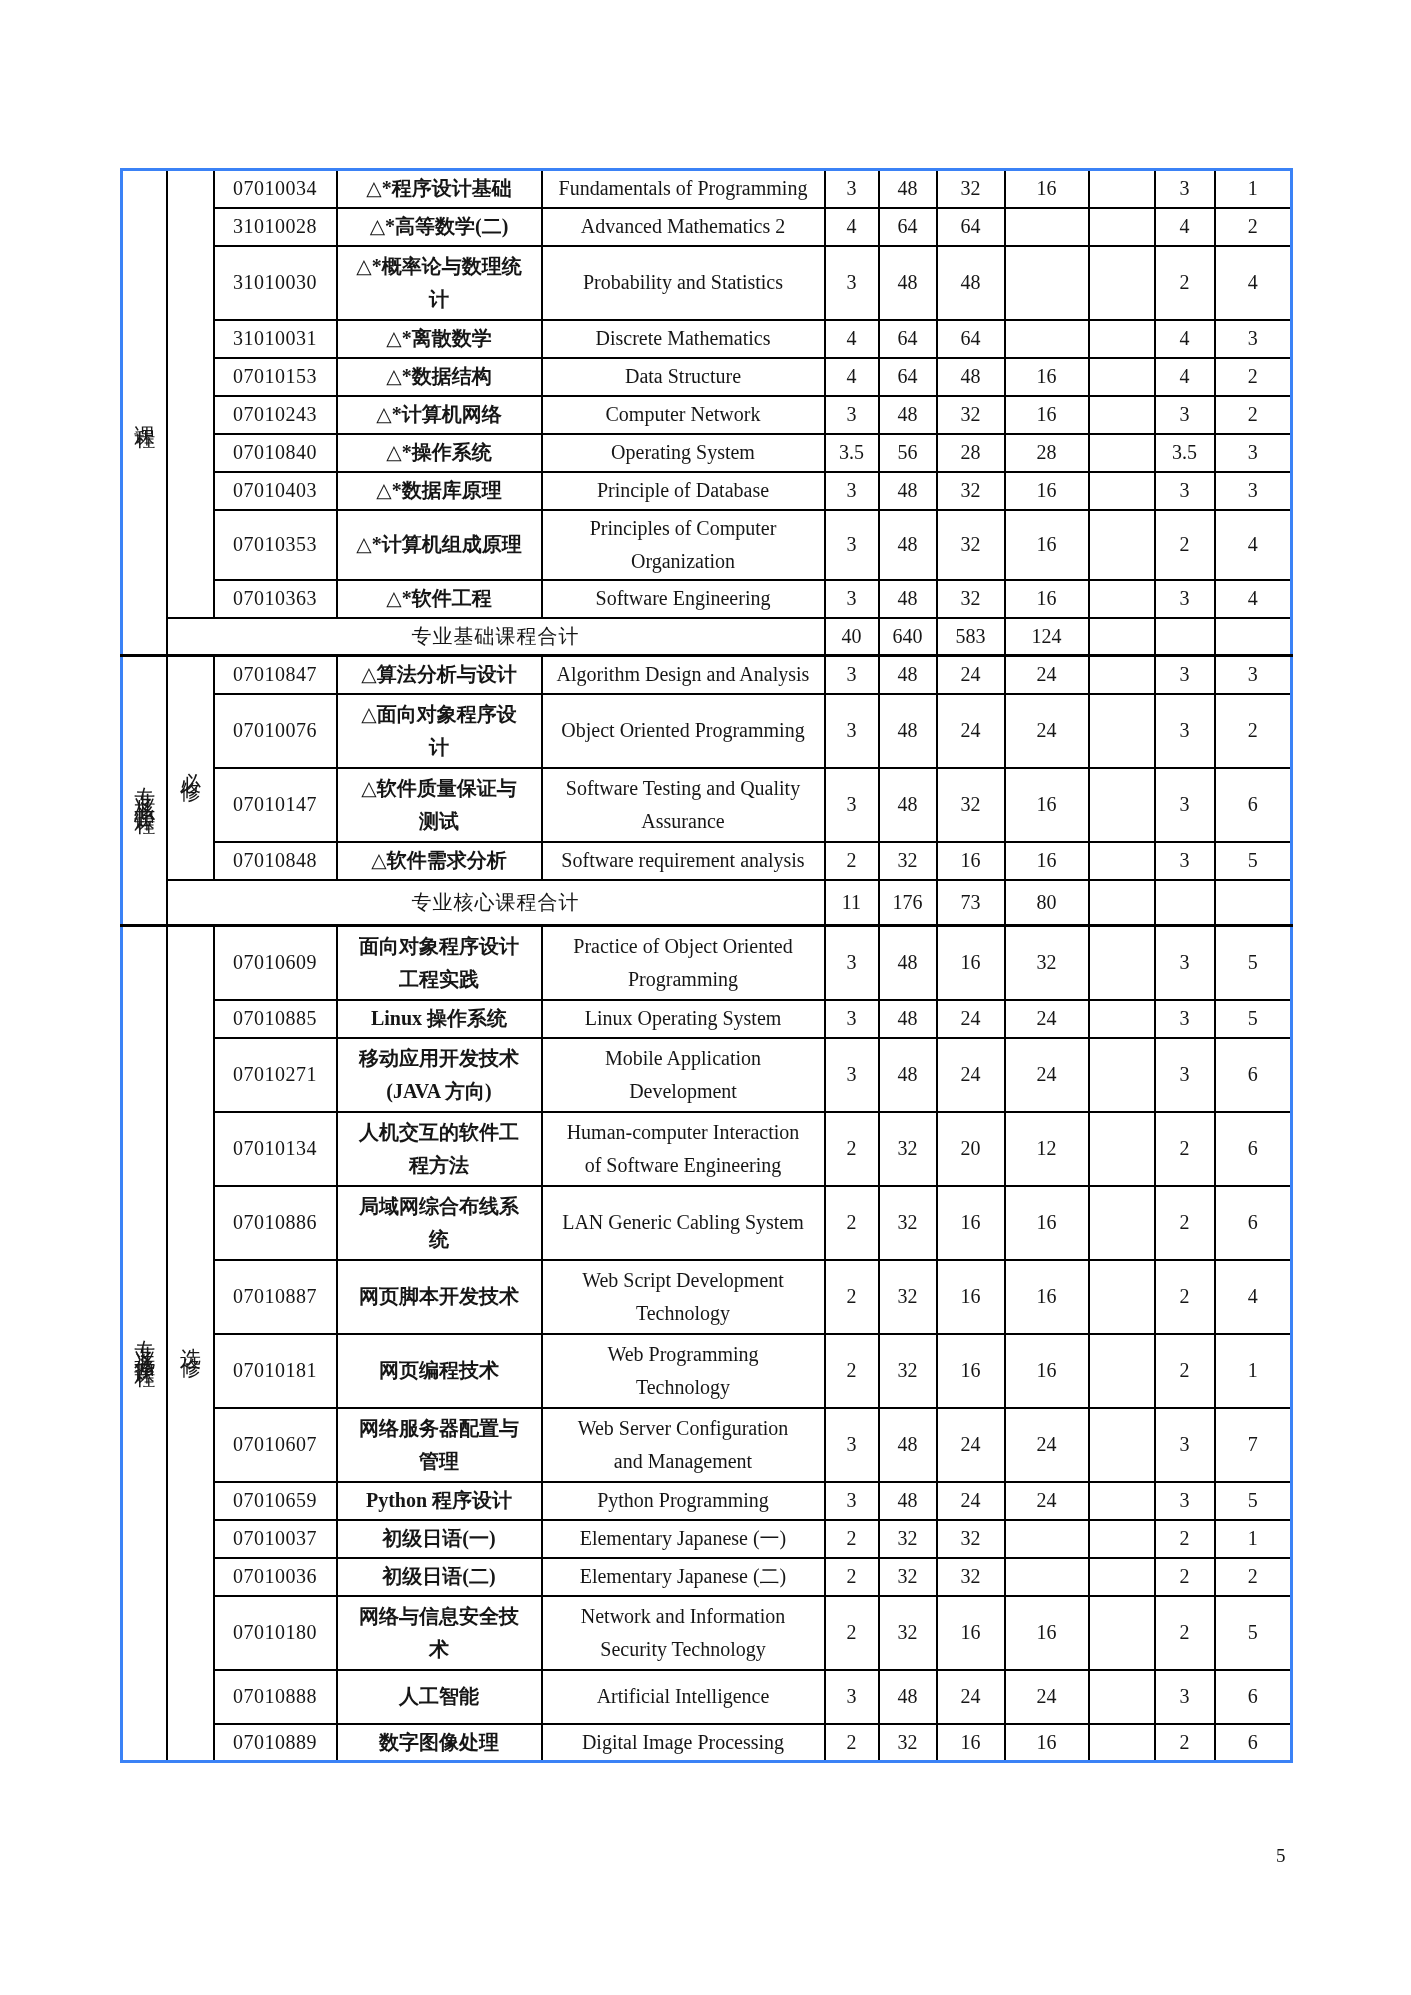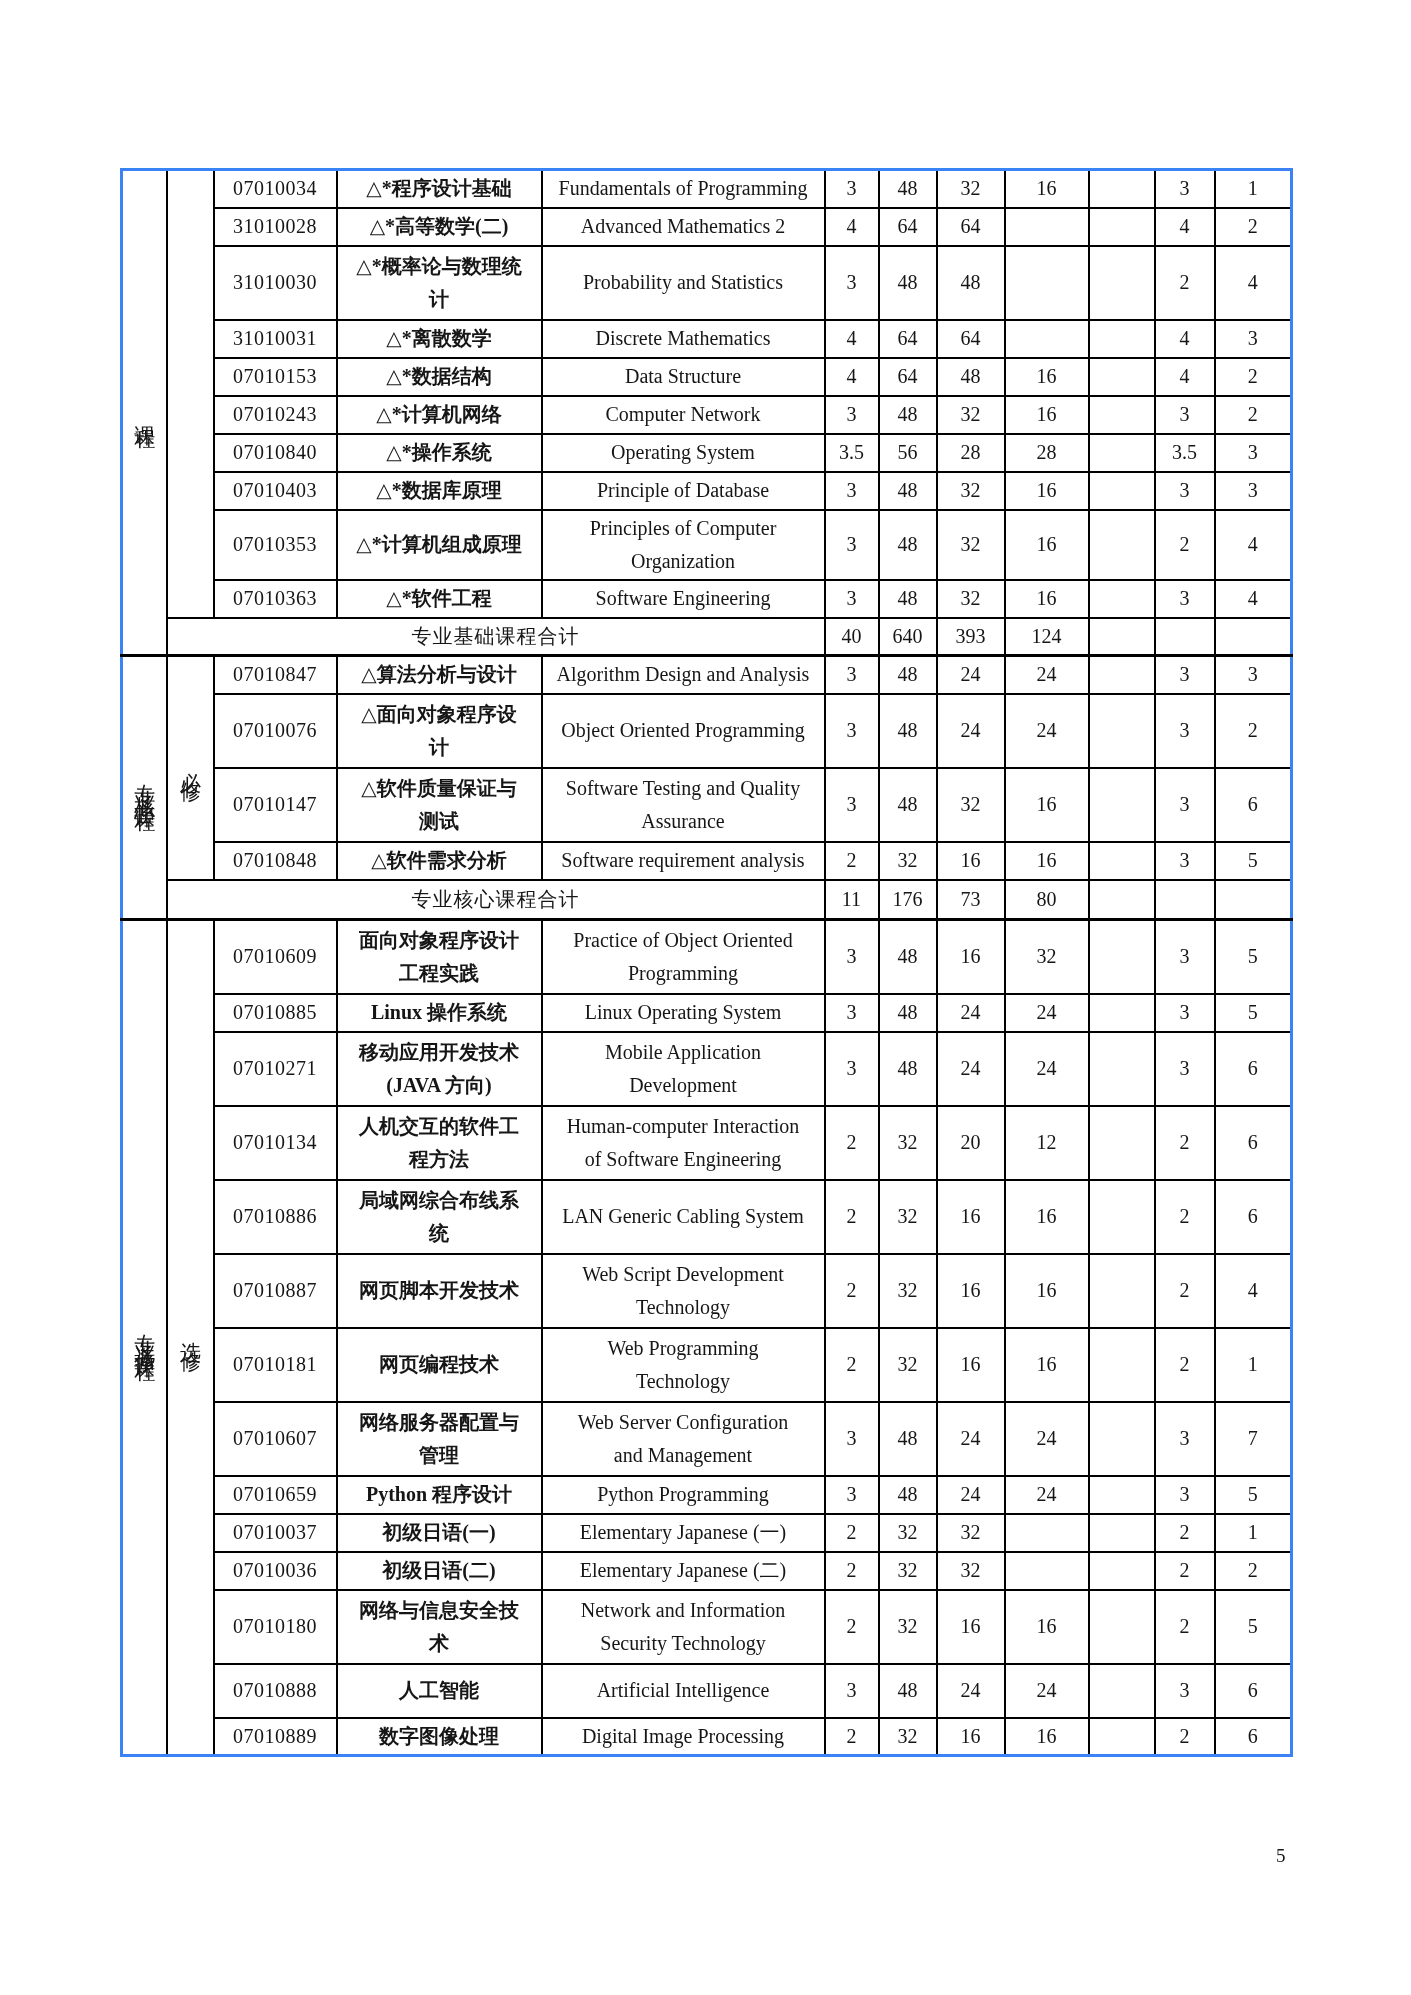--- a/index.html
+++ b/index.html
@@ -212,21 +212,21 @@
           <td class="num">32</td>
           <td class="num">16</td>
           <td class="num"></td>
           <td class="num">3</td>
           <td class="num">4</td>
         </tr>
         <tr style="height: 38px;">
           <td class="total-label" colspan="4">专业基础课程合计</td>
           <td class="num">40</td>
           <td class="num">640</td>
-          <td class="num">393</td>
+          <td class="num">583</td>
           <td class="num">124</td>
           <td class="num"></td>
           <td class="num"></td>
           <td class="num"></td>
         </tr>
         <tr class="sec-top" style="height: 38px;">
           <td class="vcell cat1" rowspan="5"><span class="vtext">专业核心课程</span></td>
           <td class="vcell type1" rowspan="4"><span class="vtext">必修</span></td>
           <td class="code">07010847</td>
           <td class="cn">△算法分析与设计</td>
@@ -271,21 +271,21 @@
           <td class="cn">△软件需求分析</td>
           <td class="en">Software requirement analysis</td>
           <td class="num">2</td>
           <td class="num">32</td>
           <td class="num">16</td>
           <td class="num">16</td>
           <td class="num"></td>
           <td class="num">3</td>
           <td class="num">5</td>
         </tr>
-        <tr style="height: 40px;">
+        <tr style="height: 46px;">
           <td class="total-label" colspan="4">专业核心课程合计</td>
           <td class="num">11</td>
           <td class="num">176</td>
           <td class="num">73</td>
           <td class="num">80</td>
           <td class="num"></td>
           <td class="num"></td>
           <td class="num"></td>
         </tr>
         <tr class="sec-top" style="height: 74px;">

